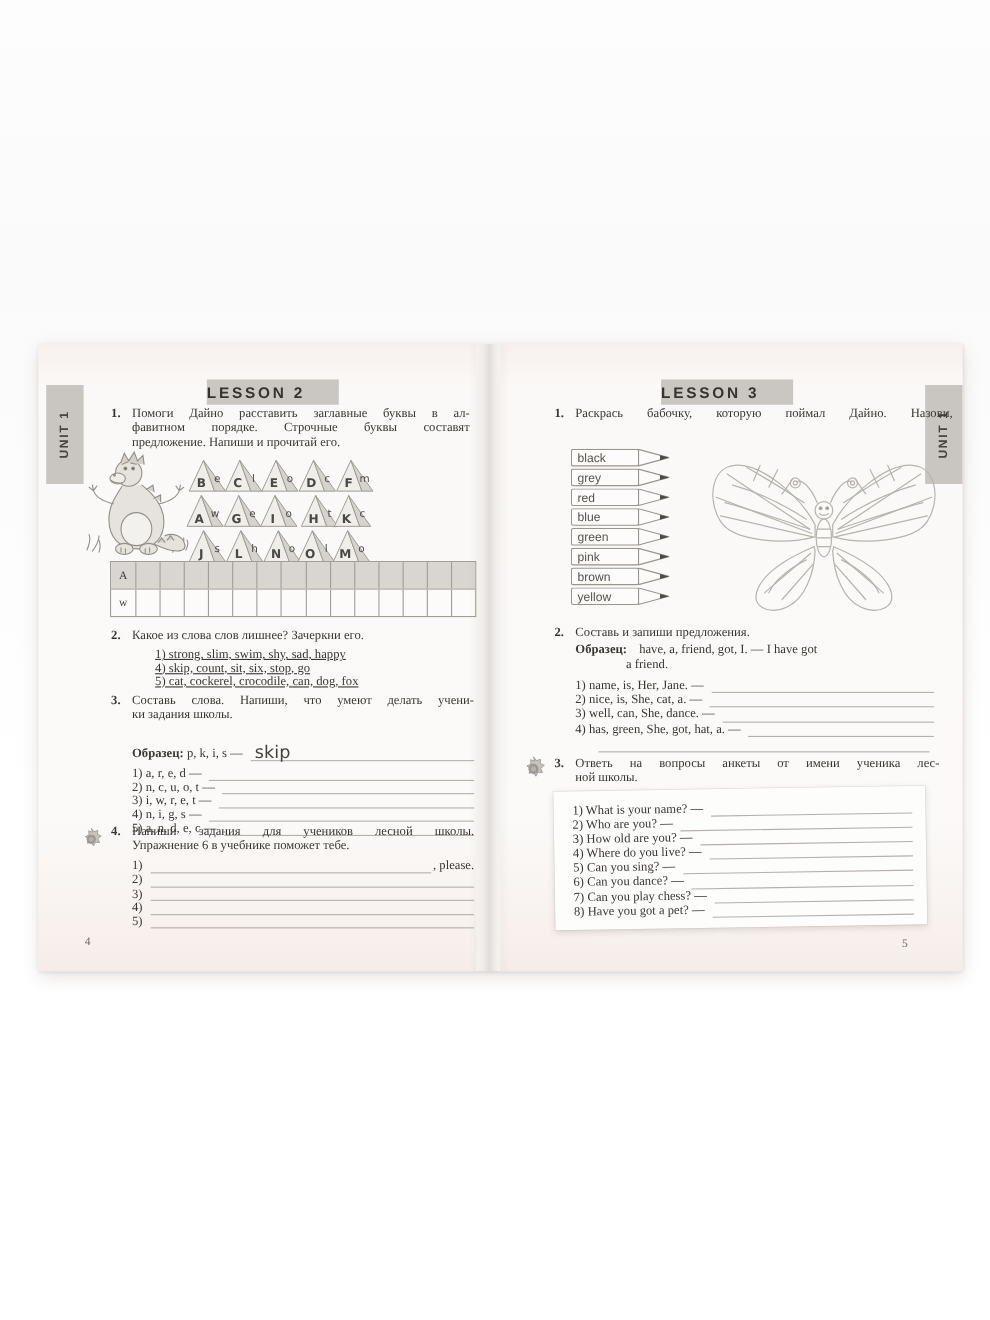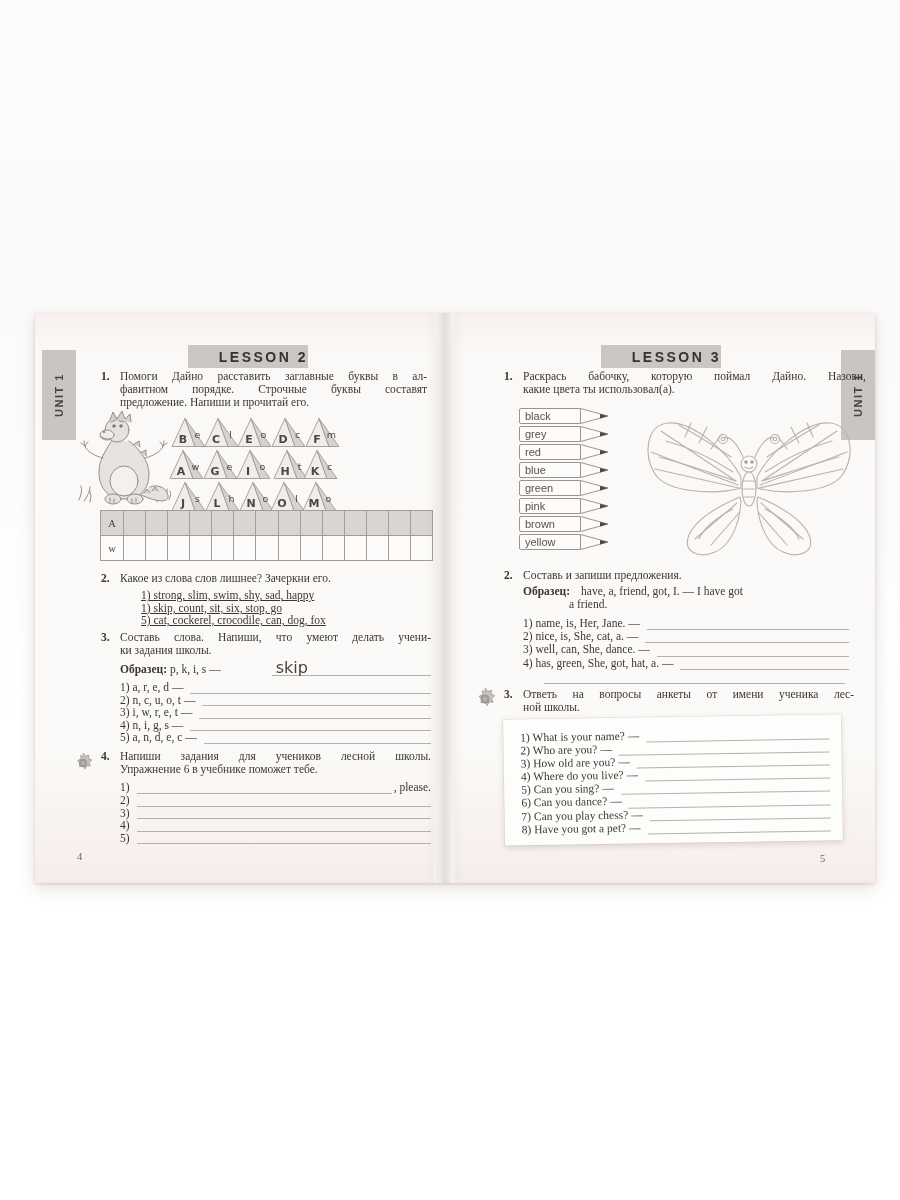--- a/index.html
+++ b/index.html
@@ -27,21 +27,21 @@
 
   
   .unit-tab { position:absolute; width:34px; height:90px; background:#c9c5c1;
     display:flex; align-items:center; justify-content:center; }
   .unit-tab span { transform:rotate(-90deg); white-space:nowrap;
     font-family:"Liberation Sans",sans-serif; font-weight:bold; font-size:11px;
     letter-spacing:1.5px; color:#474440; }
 
   
   .lesson-bar { position:absolute; height:23px; width:120px; background:#cac6c2;
-    display:flex; align-items:center; justify-content:flex-end; }
+    display:flex; align-items:center; justify-content:flex-start; }
   .lesson-bar span { font-family:"Liberation Sans",sans-serif; font-weight:bold;
     font-size:14px; letter-spacing:2.5px; color:#36332f; }
 
   
   .task { position:absolute; display:flex; font-size:11.5px; line-height:13.2px; color:#3a3733; }
   .num { flex:none; width:19px; font-weight:bold; }
   .tbody { flex:1; min-width:0; }
   .jline { text-align:justify; text-align-last:justify; }
   .items { margin-top:4px; margin-left:21px; }
   .items > div { line-height:12.4px;text-decoration:underline; }
@@ -276,32 +276,32 @@
             <div class="cell"></div>
         </div>
       </div>
 
       <div class="task" style="left:66px; top:259px; width:330px;">
         <span class="num">2.</span>
         <div class="tbody">
           <div>Какое из слова слов лишнее? Зачеркни его.</div>
           <div class="items">
             <div>1) strong, slim, swim, shy, sad, happy</div>
-            <div>1) skip, count, sit, six, stop, go</div>
+            <div>4) skip, count, sit, six, stop, go</div>
             <div>5) cat, cockerel, crocodile, can, dog, fox</div>
           </div>
         </div>
       </div>
 
       <div class="task" style="left:66px; top:318px; width:330px;">
         <span class="num">3.</span>
         <div class="tbody">
           <div class="jline">Составь слова. Напиши, что умеют делать учени-</div>
           <div>ки задания школы.</div>
-          <div class="irow" style="margin-top:6px;gap:44px;">
+          <div class="irow" style="margin-top:22px;">
             <span class="itxt"><span class="bold">Образец:</span>&nbsp;<span>p, k, i, s —</span></span>
             <span class="wline">
                 <span class="hand">skip</span>
               </span>
           </div>
           <div style="margin-top:5px;">
             <div class="irow">
                 <span class="itxt">1) a, r, e, d —</span>
                 <span class="wline"></span>
               </div>
@@ -371,21 +371,20 @@
       </div>
 
       <div class="lesson-bar" style="left:146px; top:32px;">
         <span>LESSON 3</span>
       </div>
 
       <div class="task" style="left:49px; top:57px; width:362px;">
         <span class="num">1.</span>
         <div class="tbody">
           <div class="jline">Раскрась бабочку, которую поймал Дайно. Назови,</div>
-          <div>какие цвета ты использовал(а).</div>
         </div>
       </div>
 
       <div class="pencil-col">
         <svg class="pencil" width="92" height="17" viewBox="0 0 92 17">
             <rect class="pc-box" x="0.5" y="0.5" width="61" height="15" rx="1.5"></rect>
             <polygon class="pc-tip" points="61.5,0.5 89,8 61.5,15.5"></polygon>
             <polygon class="pc-lead" points="81,5.9 89,8 81,10.4"></polygon>
             <text class="pc-label" x="6" y="12">black</text>
           </svg>

